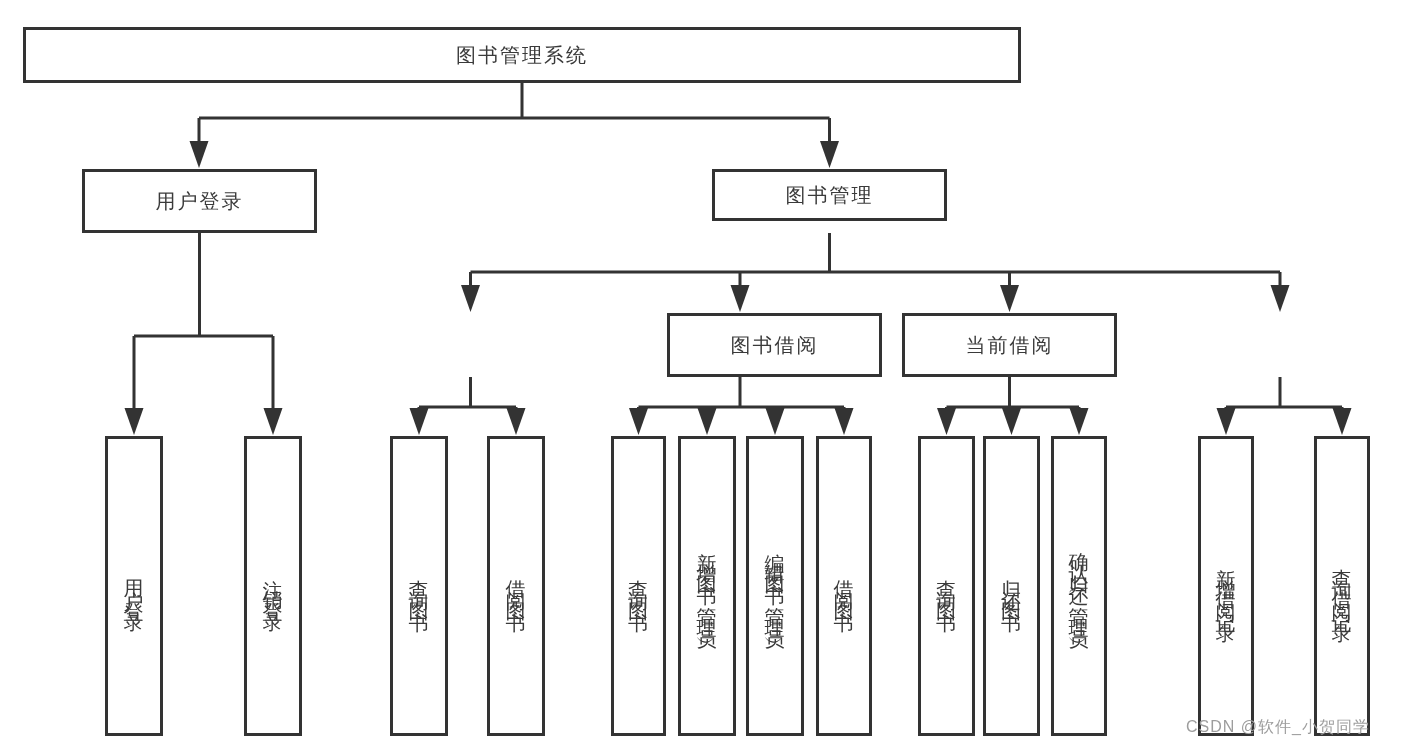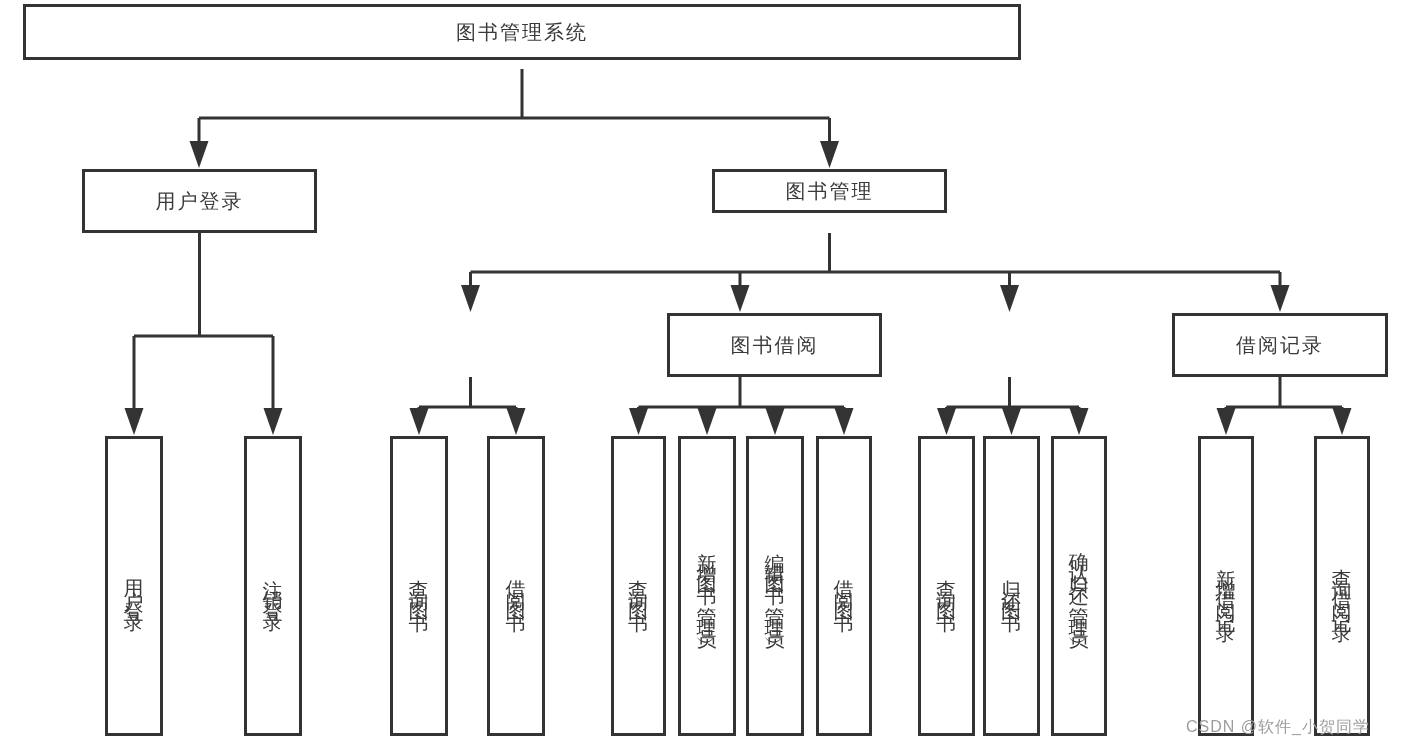--- a/index.html
+++ b/index.html
@@ -86,27 +86,27 @@
     <path d="M1009.5,377 V407 M946.5,407 H1079 M946.5,407 V413 M1011.5,407 V413 M1079,407 V413"></path>
     <polygon points="937,408 956,408 946.5,435"></polygon>
     <polygon points="1002,408 1021,408 1011.5,435"></polygon>
     <polygon points="1069.5,408 1088.5,408 1079,435"></polygon>
 
     <path d="M1280,377 V407 M1226,407 H1342 M1226,407 V413 M1342,407 V413"></path>
     <polygon points="1216.5,408 1235.5,408 1226,435"></polygon>
     <polygon points="1332.5,408 1351.5,408 1342,435"></polygon>
   </svg>
 
-  <div class="box" style="left:23px;top:4px;width:998px;height:56px;">图书管理系统</div>
+  <div class="box" style="left:23px;top:27px;width:998px;height:56px;">图书管理系统</div>
 
   <div class="box" style="left:82px;top:169px;width:235px;height:64px;">用户登录</div>
-  <div class="box" style="left:712px;top:169px;width:235px;height:44px;">图书管理</div>
+  <div class="box" style="left:712px;top:169px;width:235px;height:52px;">图书管理</div>
 
   <div class="box" style="left:633px;top:313px;width:215px;height:64px;margin-left:34px;">图书借阅</div>
-  <div class="box" style="left:1172px;top:313px;width:216px;height:64px;">借阅记录</div>
+  <div class="box" style="left:902px;top:313px;width:215px;height:64px;">当前借阅</div>
 
   <div class="box vbox" style="left:105px;top:436px;width:58px;height:300px;">
     <span class="vtext">用户登录</span>
   </div>
   <div class="box vbox" style="left:244px;top:436px;width:58px;height:300px;">
     <span class="vtext">注销登录</span>
   </div>
 
   <div class="box vbox" style="left:390px;top:436px;width:58px;height:300px;">
     <span class="vtext">查询图书</span>

